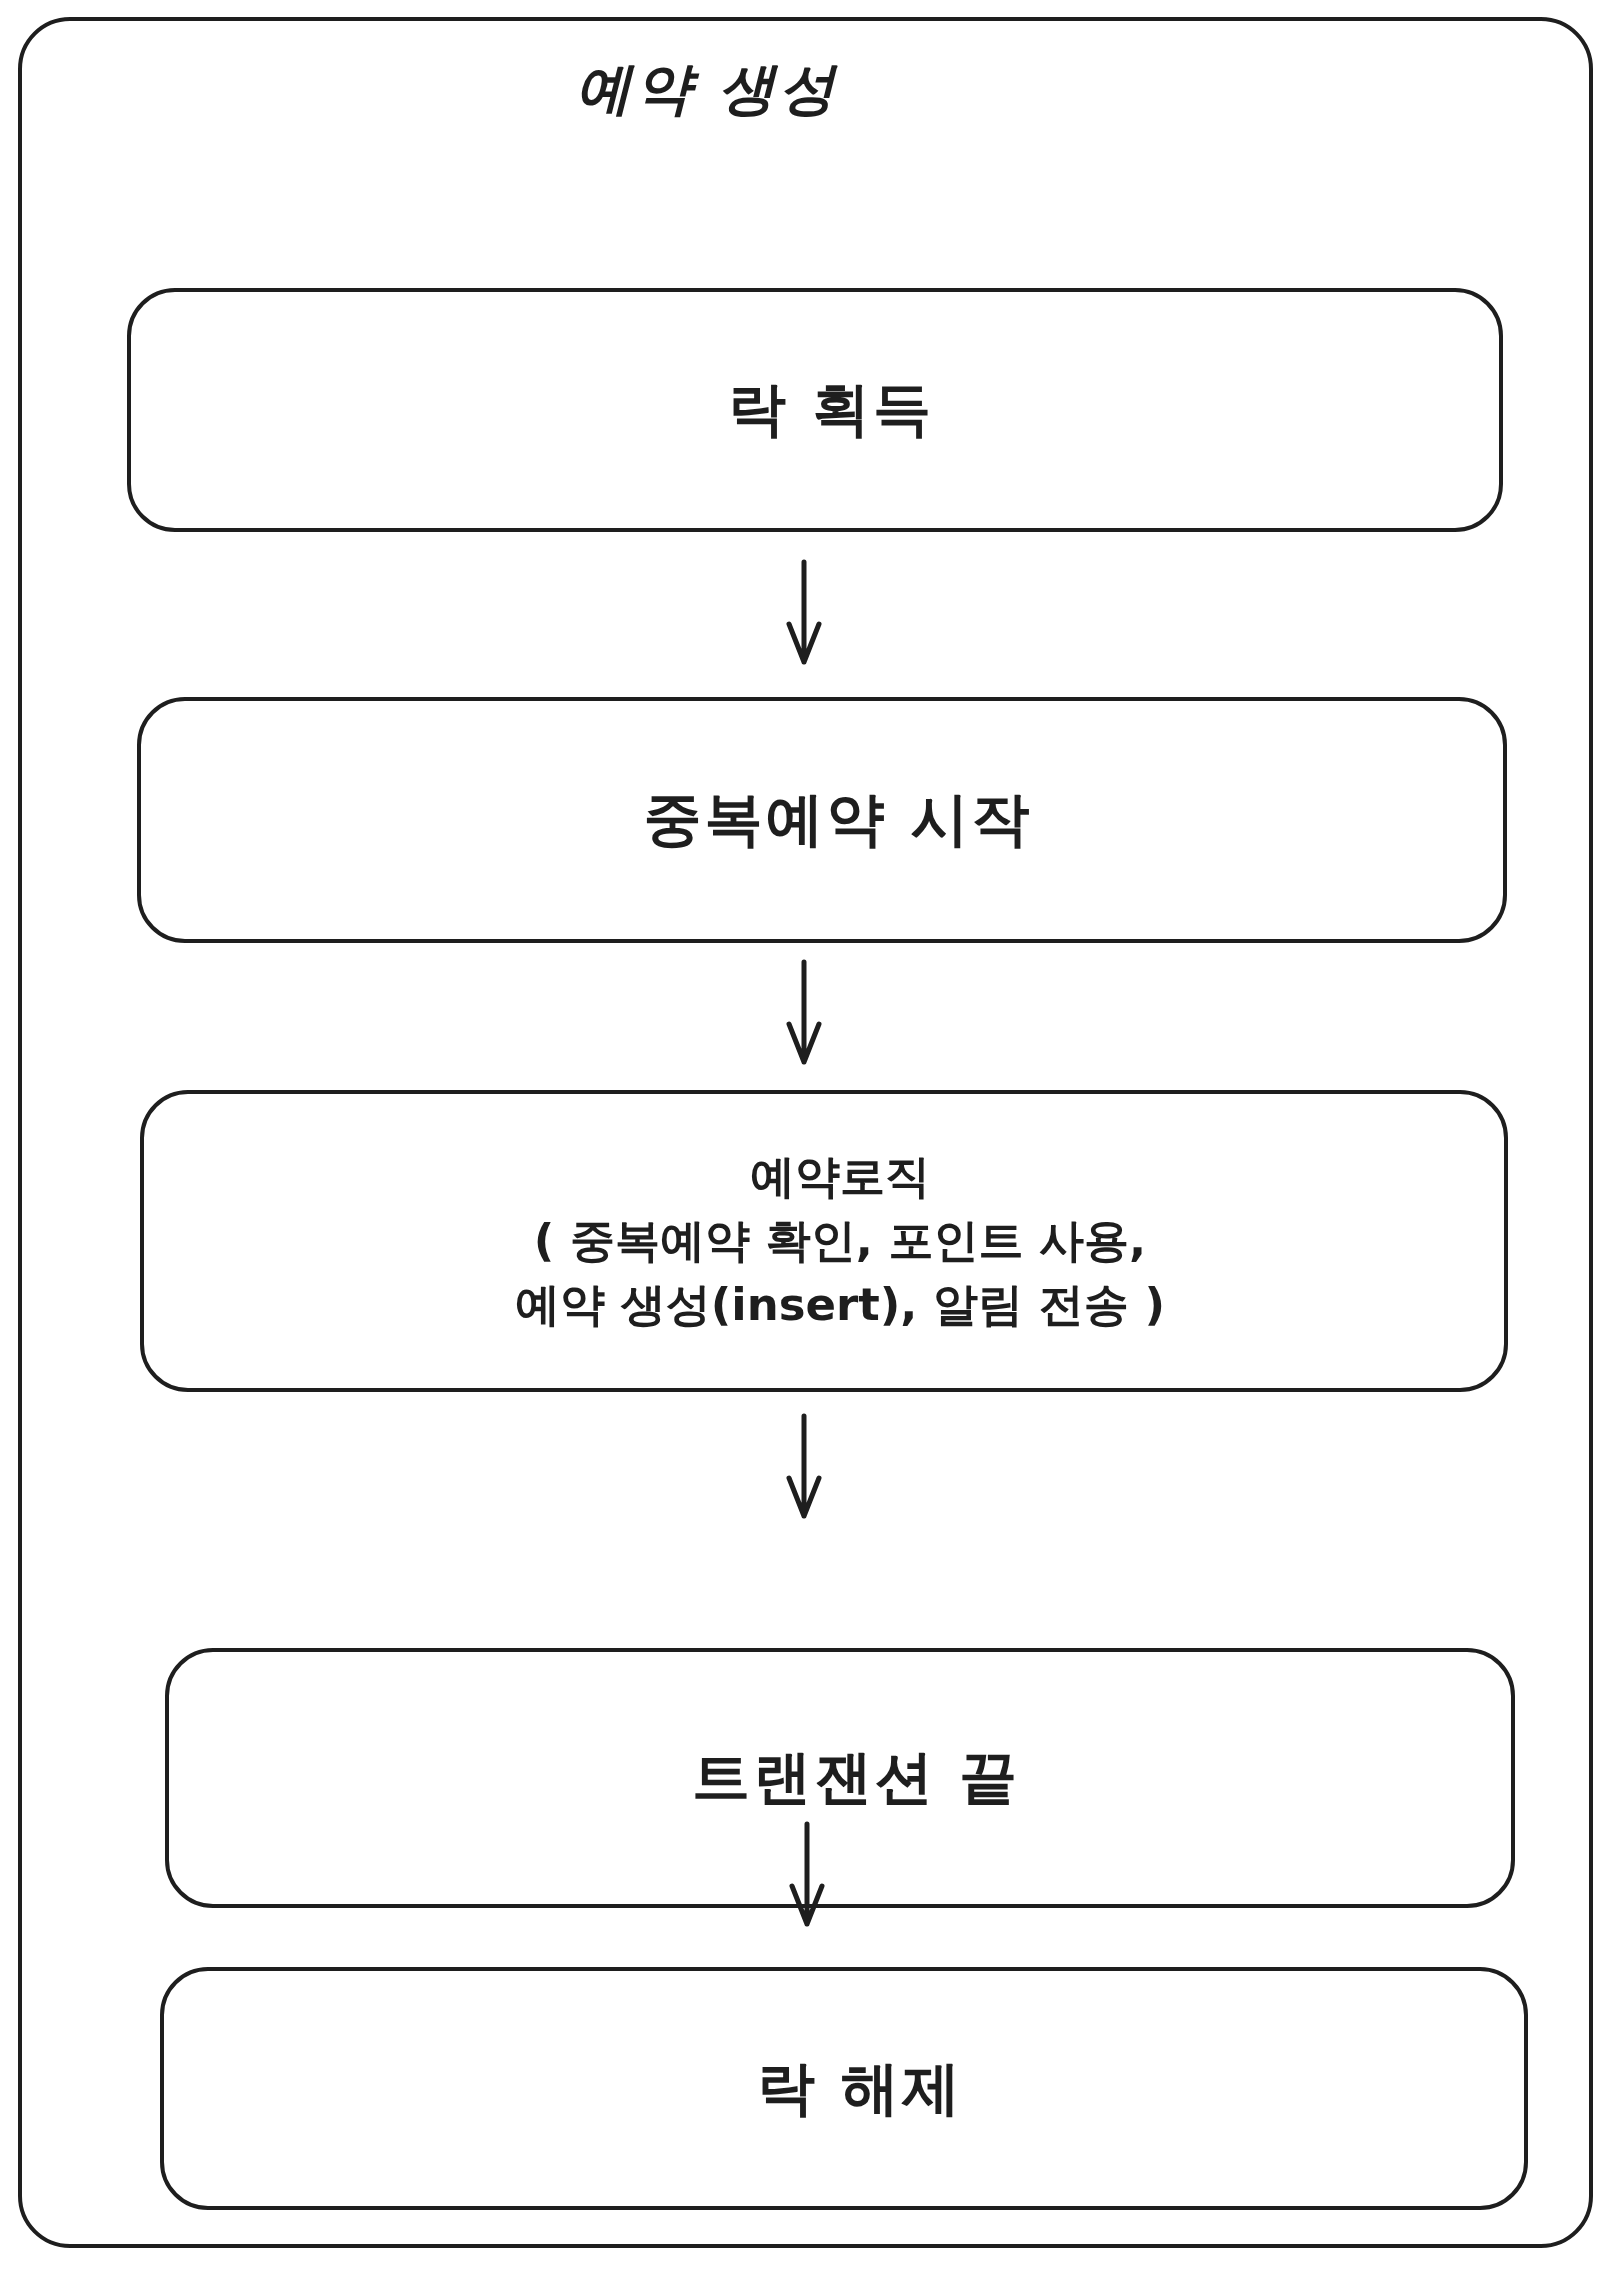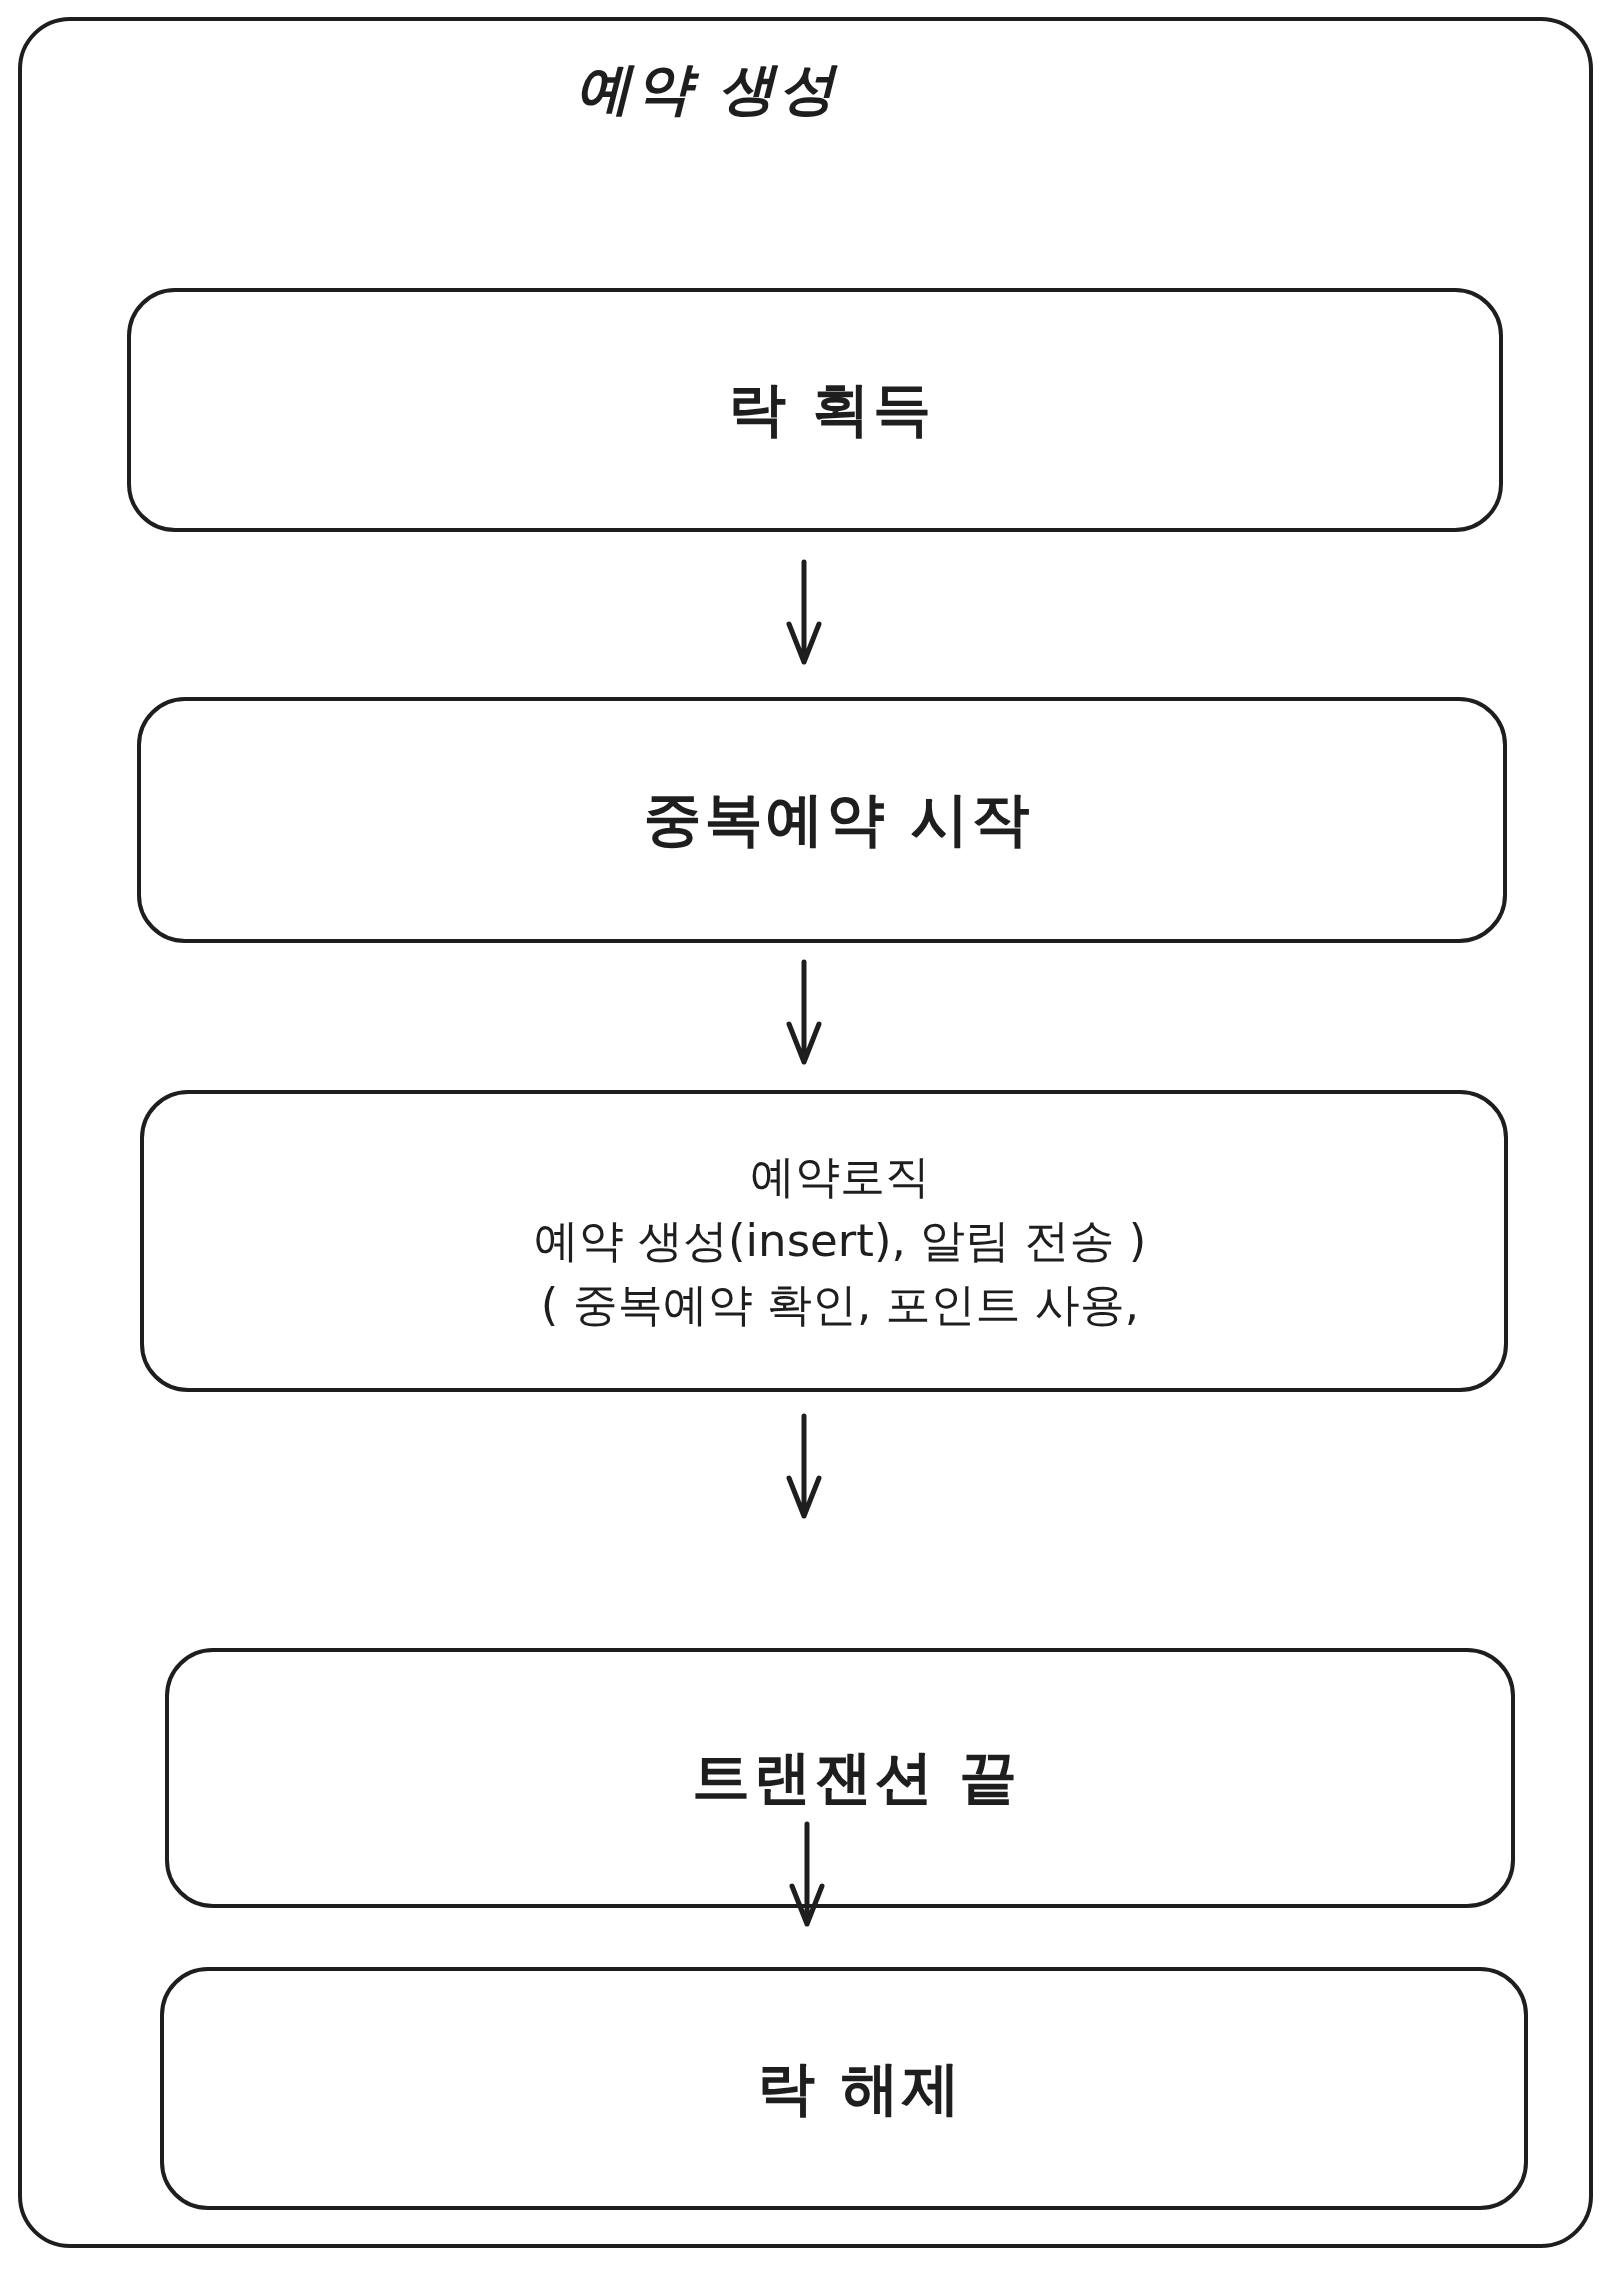--- a/index.html
+++ b/index.html
@@ -51,21 +51,21 @@
     padding-left: 32px;
   }
   .node .label {
     font-size: 58px;
     font-weight: bold;
     letter-spacing: 3px;
     white-space: nowrap;
   }
   .node .line {
     font-size: 45px;
-    font-weight: normal;
+    font-weight: bold;
     line-height: 1.42;
     white-space: nowrap;
   }
   #node-acquire-lock      { left: 127px; top: 288px;  width: 1376px; height: 244px; }
   #node-transaction-start { left: 137px; top: 697px;  width: 1370px; height: 246px; }
   #node-reservation-logic { left: 140px; top: 1090px; width: 1368px; height: 302px; }
   #node-transaction-end   { left: 165px; top: 1632px; width: 1350px; height: 260px; margin-top: 16px; }
   #node-release-lock      { left: 160px; top: 1950px; width: 1368px; height: 243px; margin-top: 17px; }
   .arrow {
     position: absolute;
@@ -95,22 +95,22 @@
 <div class="node" id="node-transaction-start">
   <span class="label">중복예약 시작</span>
 </div>
 
 <svg class="arrow" id="arrow-2" viewBox="0 0 48 112" fill="none" xmlns="http://www.w3.org/2000/svg">
   <path d="M24 4 L24 104 M9 66 L24 104 M39 66 L24 104" stroke="#1e1e1e" stroke-width="5" stroke-linecap="round" stroke-linejoin="round"></path>
 </svg>
 
 <div class="node" id="node-reservation-logic">
   <span class="line">예약로직</span>
+  <span class="line">( 중복예약 확인, 포인트 사용,</span>
   <span class="line">예약 생성(insert), 알림 전송 )</span>
-  <span class="line">( 중복예약 확인, 포인트 사용,</span>
 </div>
 
 <svg class="arrow" id="arrow-3" viewBox="0 0 48 112" fill="none" xmlns="http://www.w3.org/2000/svg">
   <path d="M24 4 L24 104 M9 66 L24 104 M39 66 L24 104" stroke="#1e1e1e" stroke-width="5" stroke-linecap="round" stroke-linejoin="round"></path>
 </svg>
 
 <div class="node" id="node-transaction-end">
   <span class="label">트랜잰션 끝</span>
 </div>
 

